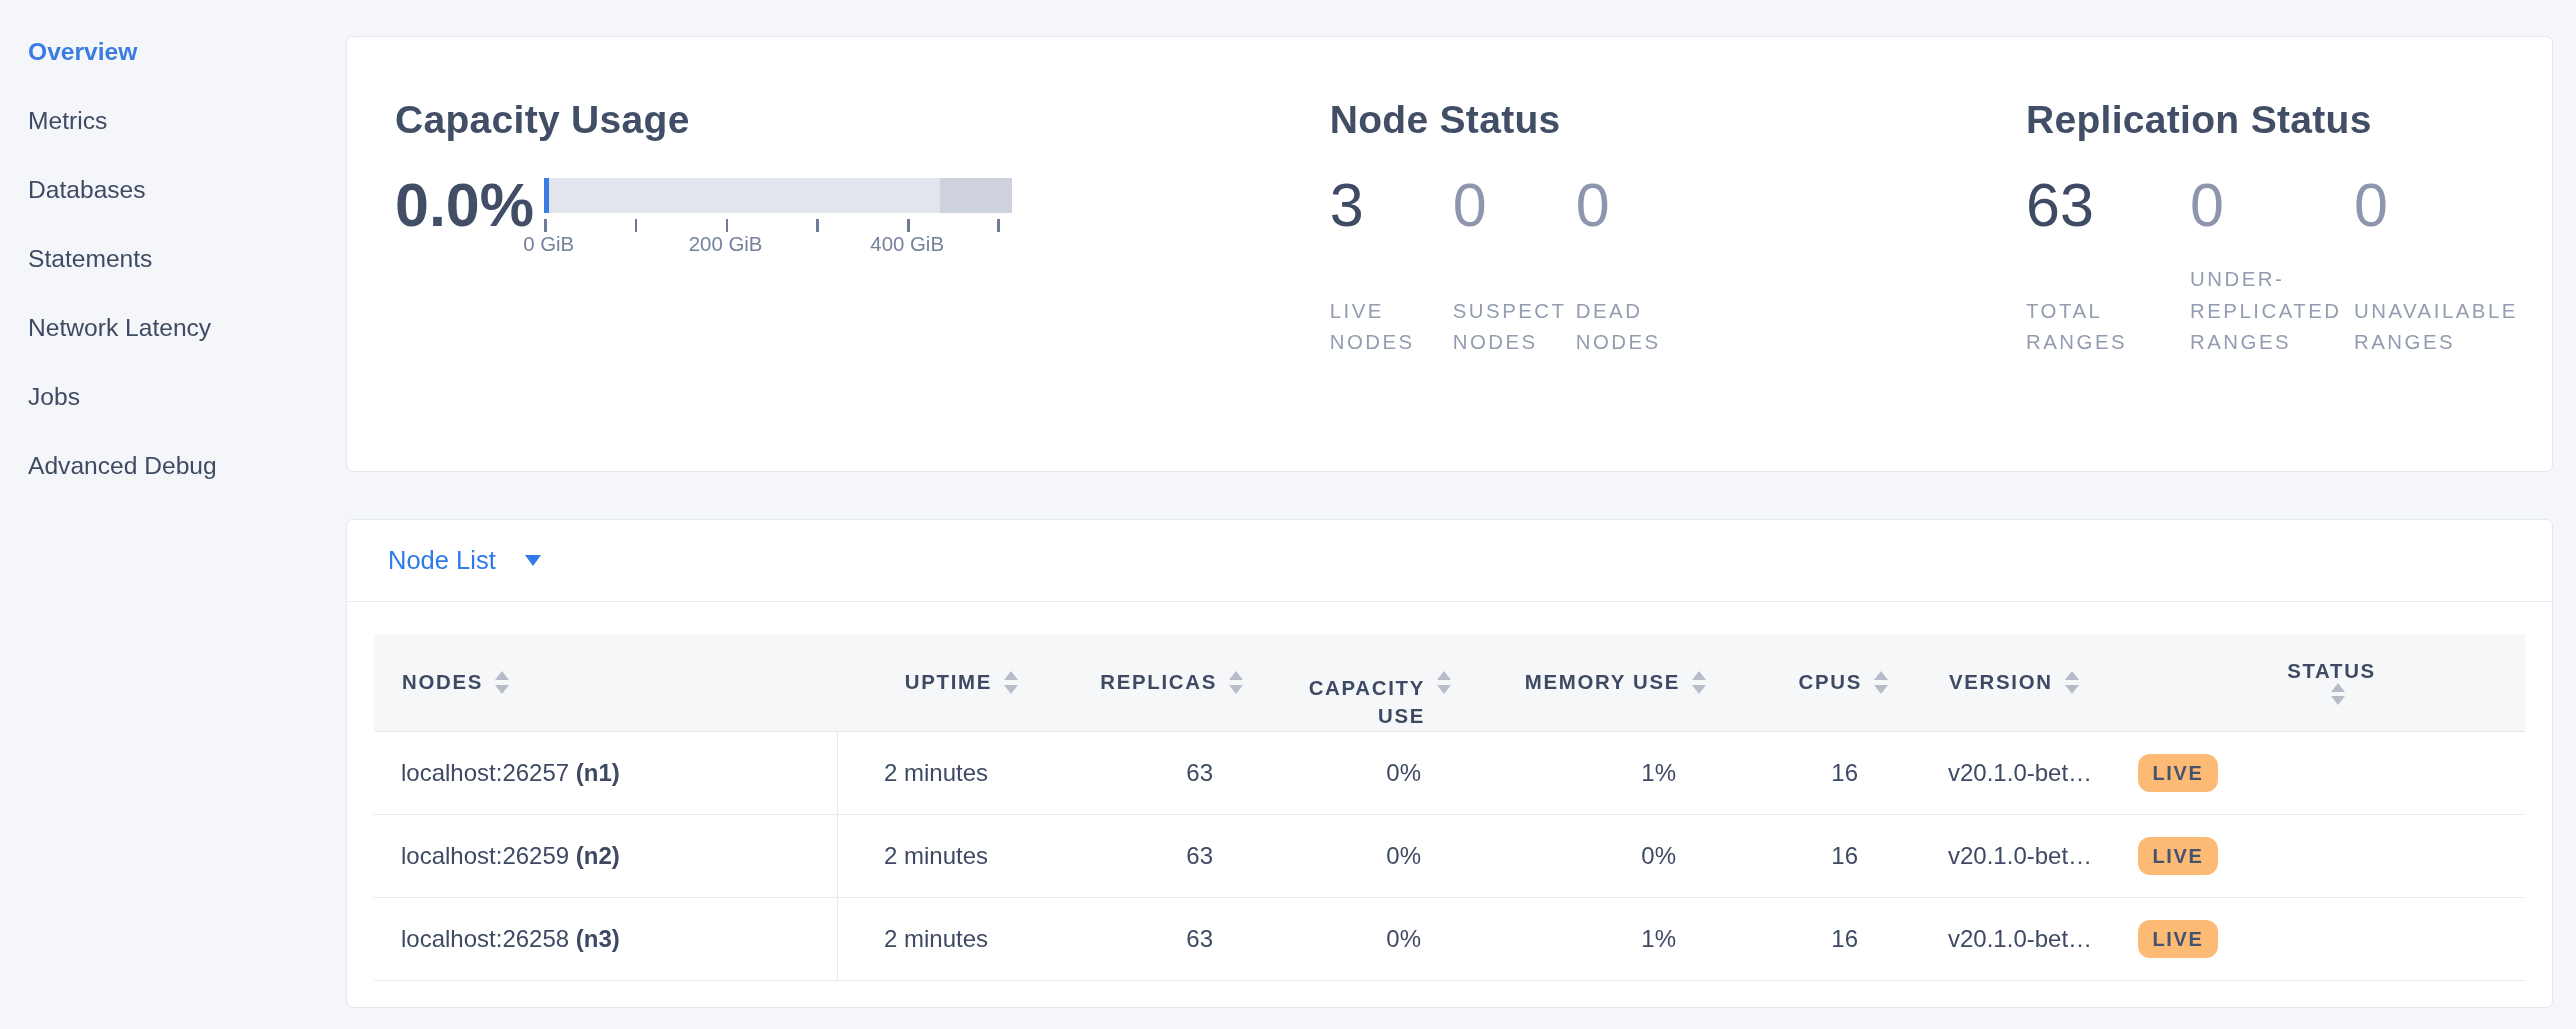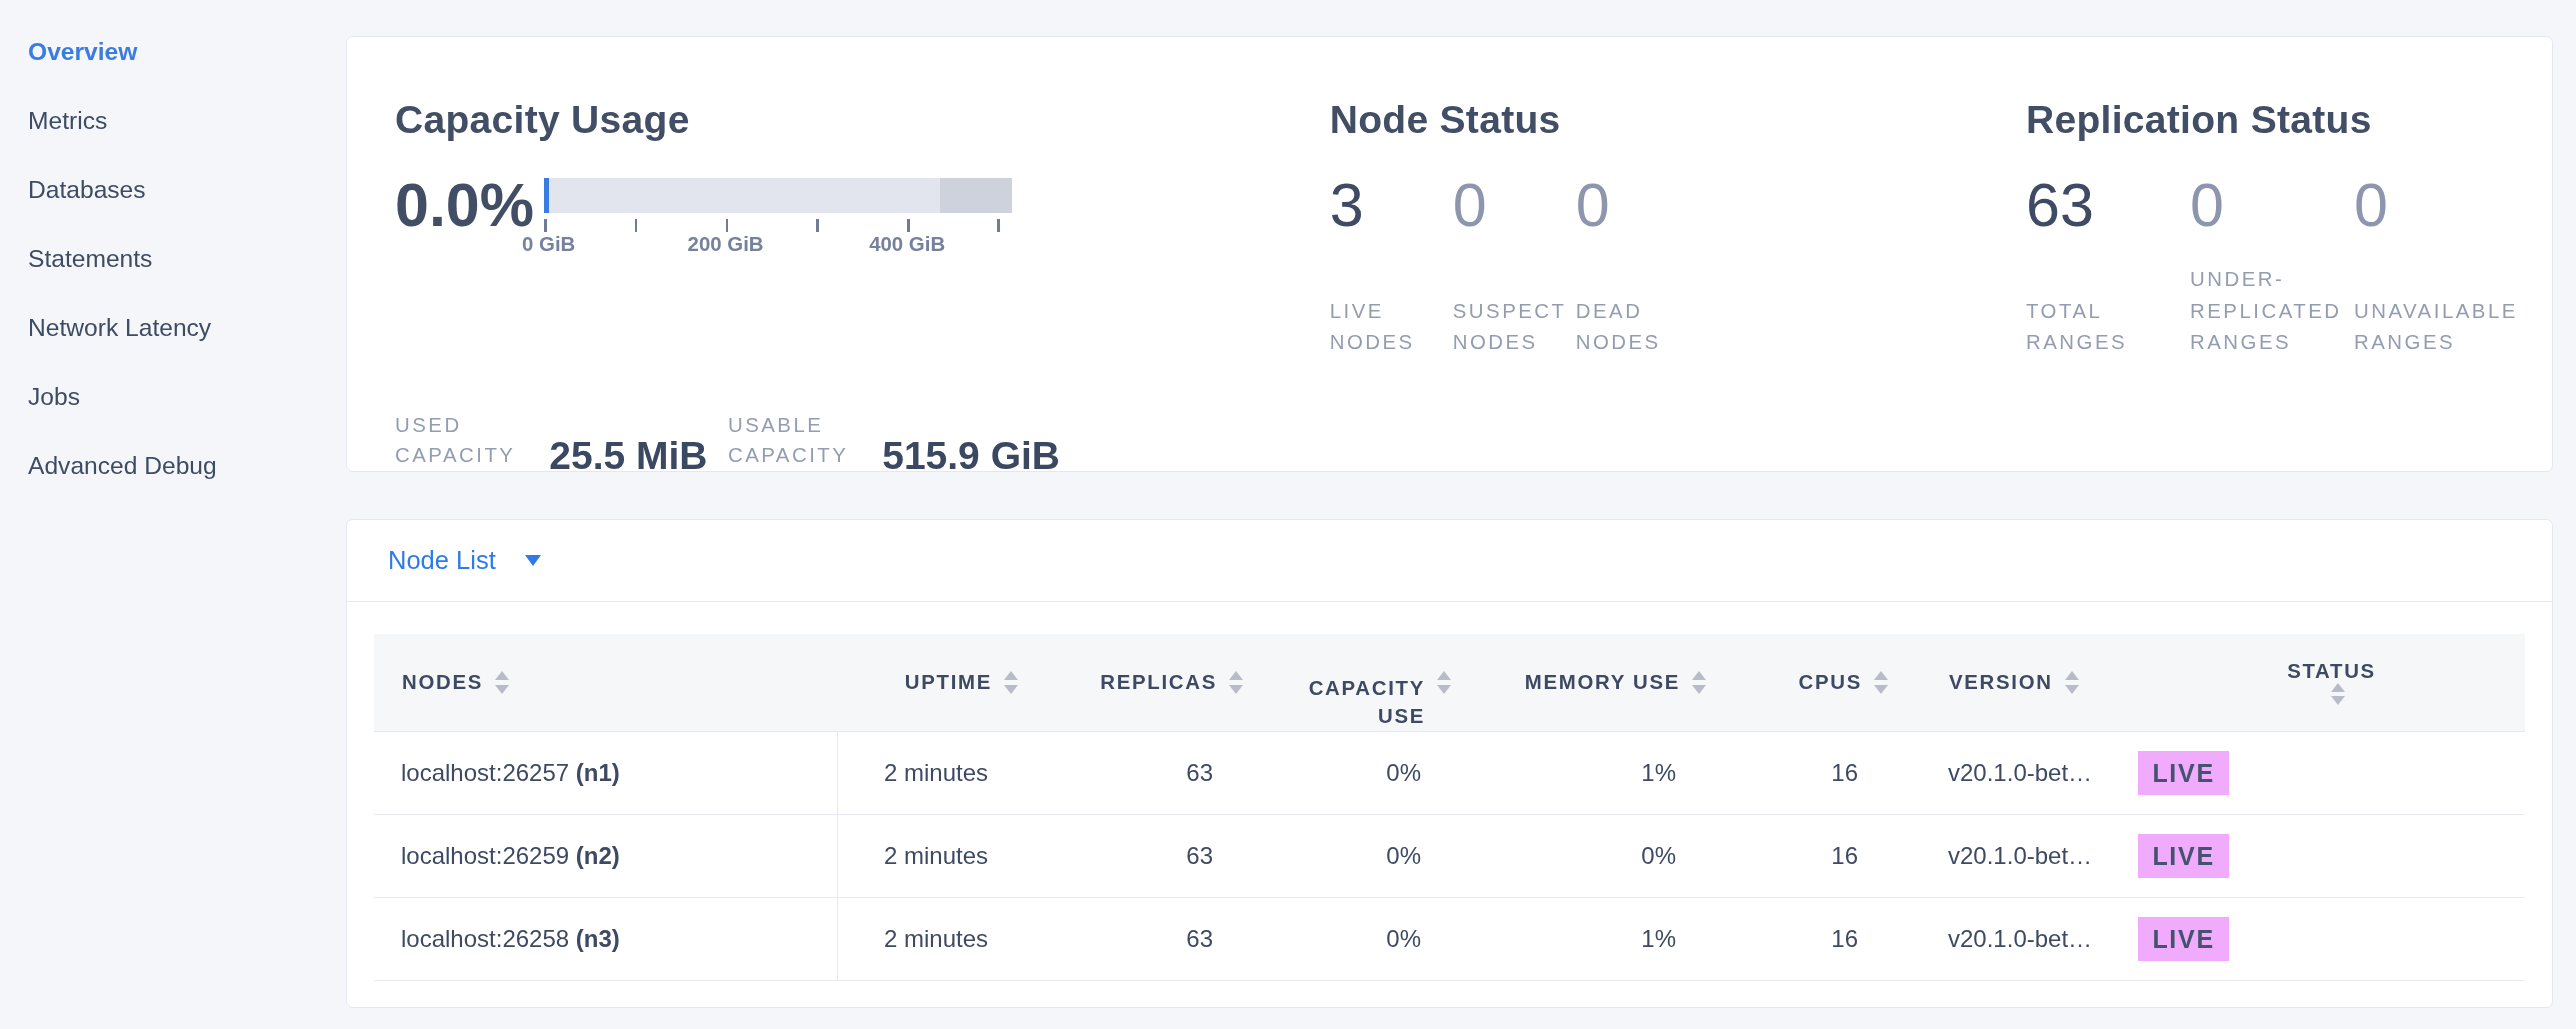--- a/index.html
+++ b/index.html
@@ -62,21 +62,21 @@
     font-size:20.4px; letter-spacing:2.5px; line-height:1.55;
     color:#939cb1;
   }
 
   
   .cap-row { display:flex; margin-top:29px; }
   .cap-percent {
     width:149px; font-size:61px; font-weight:600; line-height:1.02;
     color:#414e66; white-space:nowrap;
   }
-  .gauge { width:468px; margin-top:4.2px; position:relative;font-weight:bold; }
+  .gauge { width:468px; margin-top:4.2px; position:relative; }
   .gauge-track { position:relative; height:35px; background:#e2e5ee; }
   .gauge-used {
     position:absolute; left:0; top:0; bottom:0; width:5.1px; background:#3a7ce2;
   }
   .gauge-reserved {
     position:absolute; left:84.6%; right:0; top:0; bottom:0; background:#ced2dd;
   }
   .gauge-ticks { position:relative; height:20.4px; }
   .gtick {
     position:absolute; top:6px; width:2.5px; height:12.7px; background:#6f7b97;
@@ -151,23 +151,23 @@
   }
   td.c-node { padding-left:27px; border-right:1.7px solid #e7eaf0; }
   td.c-node b { font-weight:bold; }
   td.num { text-align:right; padding-right:31px; }
   td.c-version { padding-left:59px; white-space:nowrap; overflow:hidden; }
   td.c-status { padding-left:37px; }
   th.h-version .th-flex { padding-left:59px; }
   th.h-status  .th-flex { padding-left:37px;flex-direction:column; }
   .badge {
     display:inline-block;
-    background:#f0abfc; color:#46536e;
-    font-size:25px; font-weight:bold; letter-spacing:1.7px;
-    padding:9.3px 14.4px; border-radius:0; line-height:1;
+    background:#fdba74; color:#46536e;
+    font-size:20px; font-weight:bold; letter-spacing:1.7px;
+    padding:9.3px 14.4px; border-radius:12px; line-height:1;
   }
 </style>
 </head>
 <body>
 
 <div class="sidebar">
   <div class="nav-item active">Overview</div>
   <div class="nav-item">Metrics</div>
   <div class="nav-item">Databases</div>
   <div class="nav-item">Statements</div>
@@ -195,30 +195,20 @@
             <div class="gtick" style="left:38.8%"></div>
             <div class="gtick" style="left:58.2%"></div>
             <div class="gtick" style="left:77.6%"></div>
             <div class="gtick" style="left:96.9%"></div>
           </div>
           <div class="gauge-labels">
             <span class="glabel" style="left:1%">0 GiB</span>
             <span class="glabel" style="left:38.8%">200 GiB</span>
             <span class="glabel" style="left:77.6%">400 GiB</span>
           </div>
-        </div>
-      </div>
-      <div class="cap-stats">
-        <div class="cap-stat">
-          <span class="cap-label">USED CAPACITY</span>
-          <span class="cap-value">25.5 MiB</span>
-        </div>
-        <div class="cap-stat">
-          <span class="cap-label">USABLE CAPACITY</span>
-          <span class="cap-value">515.9 GiB</span>
         </div>
       </div>
     </div>
 
     <div class="section sec-nodes">
       <h2 class="sec-title">Node Status</h2>
       <div class="stats-row">
         <div class="stat">
           <span class="stat-value">3</span>
           <span class="stat-label">LIVE NODES</span>

